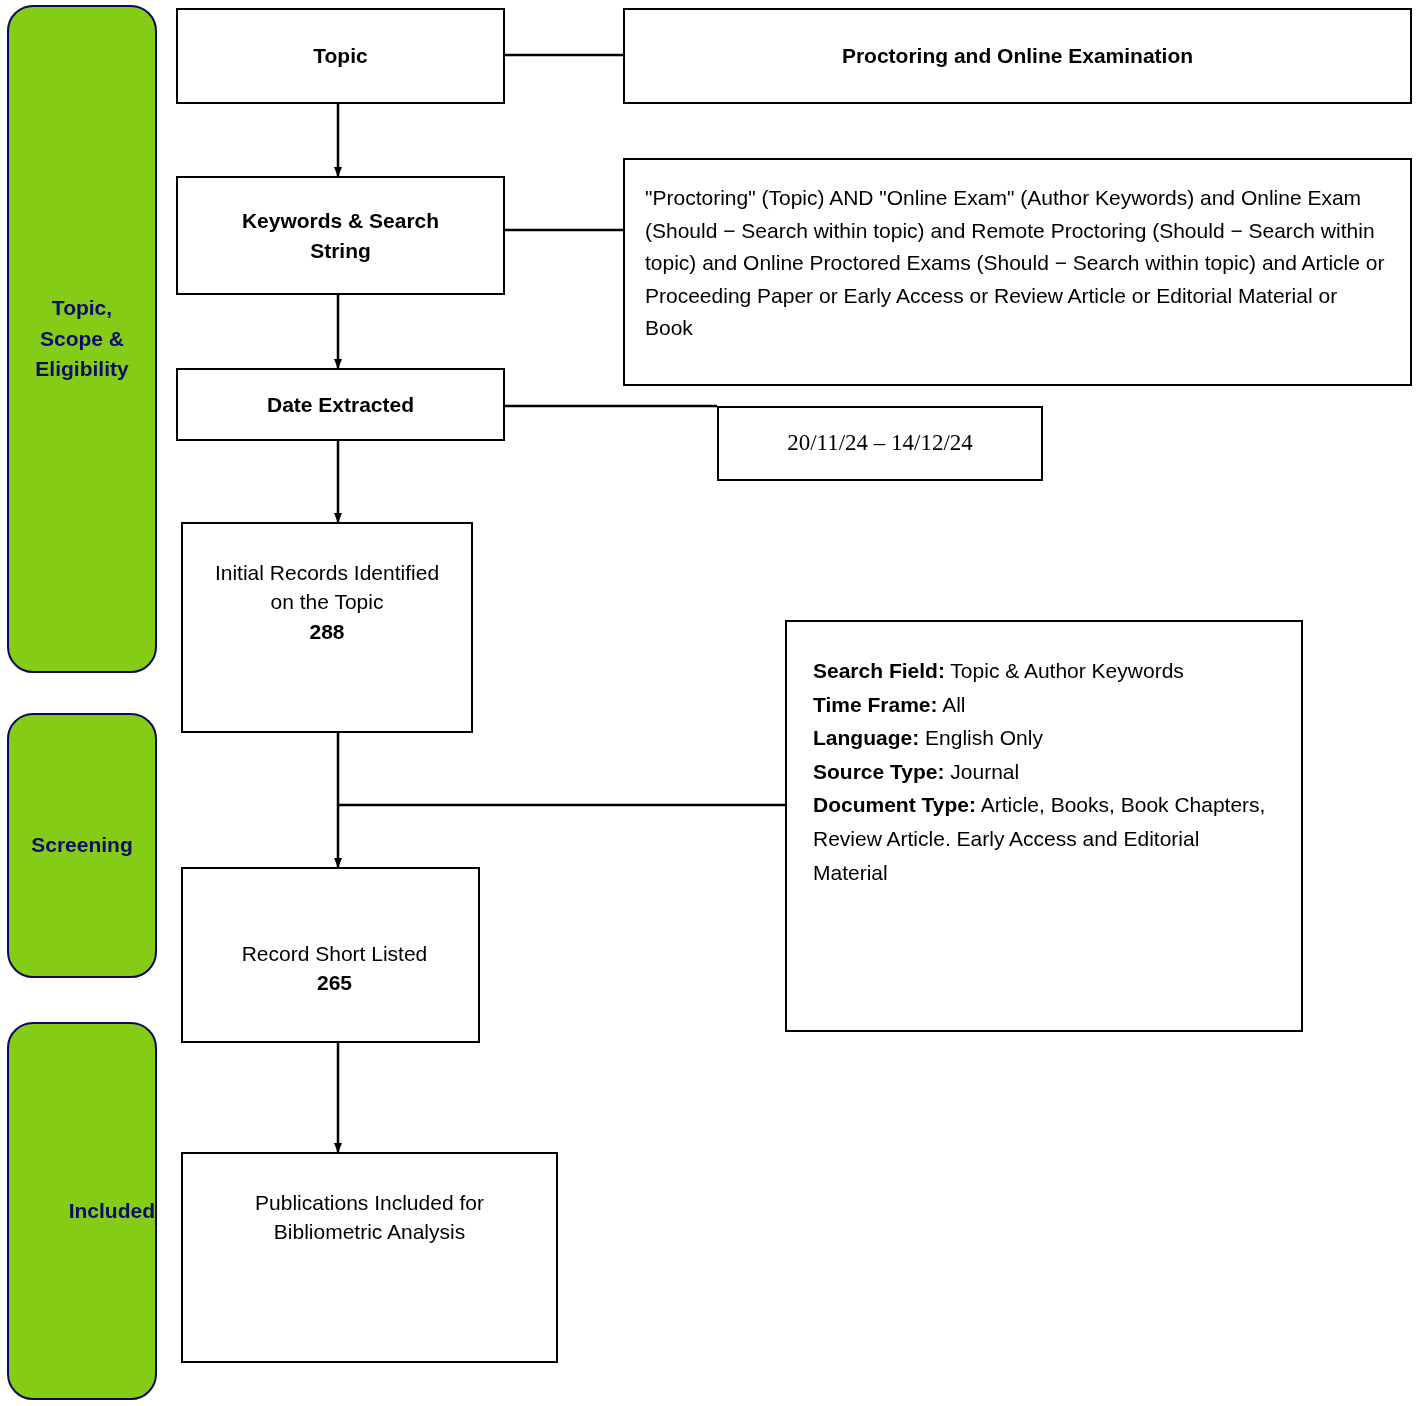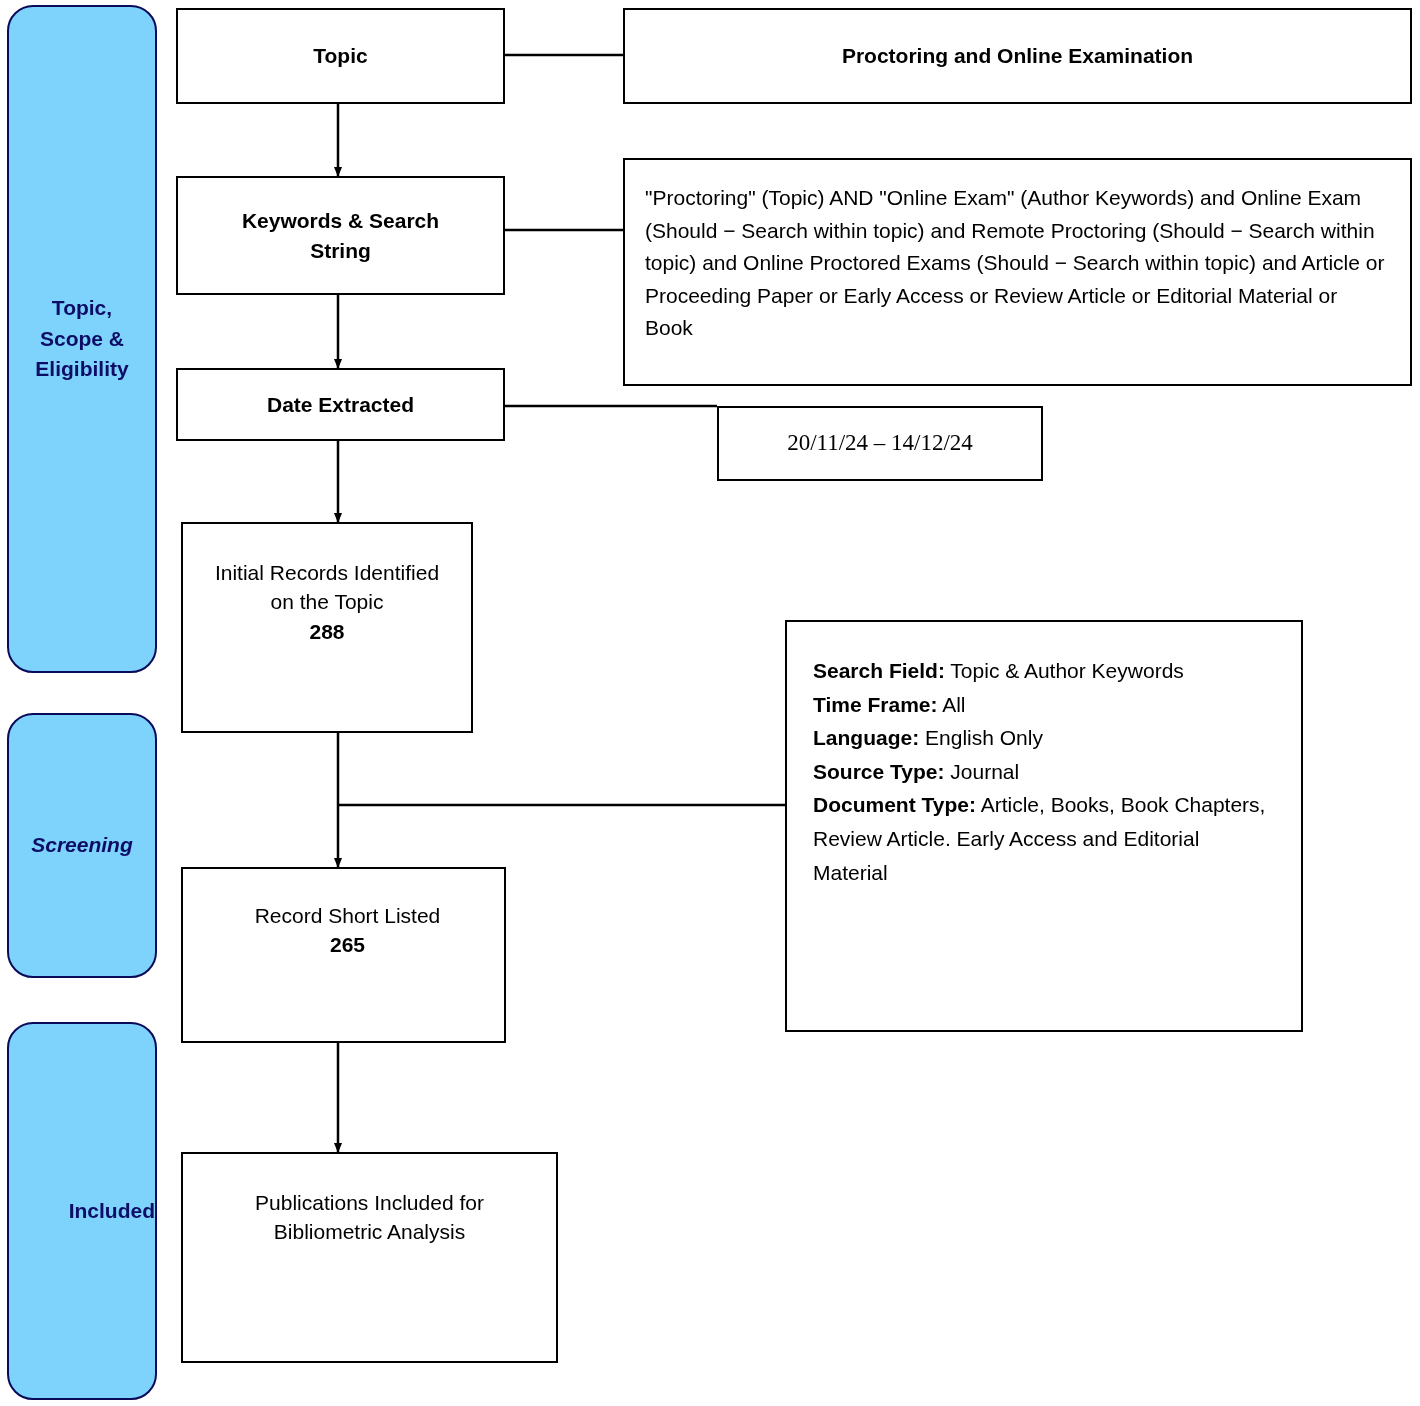--- a/index.html
+++ b/index.html
@@ -12,21 +12,21 @@
   }
   #canvas {
     position: relative;
     width: 1420px;
     height: 1406px;
     background: #ffffff;
     overflow: hidden;
   }
   .stage {
     position: absolute;
-    background: #7dd3fc;
+    background: #84cc16;
     border: 2px solid #0a0a5a;
     border-radius: 26px;
     display: flex;
     align-items: center;
     justify-content: center;
     text-align: center;
     color: #0d0d66;
     font-weight: bold;
     font-size: 21px;
     line-height: 1.45;
@@ -105,21 +105,21 @@
 
     <line x1="338" y1="1043" x2="338" y2="1152" stroke="#000000" stroke-width="2.5" marker-end="url(#arrowhead)"></line>
   </svg>
 
   <div class="stage" style="left:7px; top:5px; width:150px; height:668px;">
     <span style="white-space: pre-line;">Topic,
 Scope &amp;
 Eligibility</span>
   </div>
 
-  <div class="stage" style="left:7px; top:713px; width:150px; height:265px;font-style:italic;">
+  <div class="stage" style="left:7px; top:713px; width:150px; height:265px;">
     <span style="white-space: pre-line;">Screening</span>
   </div>
 
   <div class="stage" style="left:7px; top:1022px; width:150px; height:378px;justify-content:flex-end;">
     <span style="white-space: pre-line;">Included</span>
   </div>
 
   <div class="box" style="left:176px; top:8px; width:329px; height:96px;">
     <span class="bold">Topic</span>
   </div>
@@ -171,21 +171,21 @@
         <b>Source Type:</b>
         <span>Journal</span>
       </div>
       <div>
         <b>Document Type:</b>
         <span>Article, Books, Book Chapters, Review Article. Early Access and Editorial Material</span>
       </div>
     </div>
   </div>
 
-  <div class="box" style="left:181px; top:867px; width:325px; height:176px; align-items:flex-start; padding-top:32px;padding-left:18px;">
+  <div class="box" style="left:181px; top:867px; width:299px; height:176px; align-items:center; padding-top:32px;padding-left:18px;">
     <div class="inner">
       <span class="line-block">Record Short Listed</span>
       <span class="line-block bold">265</span>
     </div>
   </div>
 
   <div class="box" style="left:181px; top:1152px; width:377px; height:211px; align-items:flex-start; padding-top:34px;">
     <div class="inner">
       <span class="line-block">Publications Included for</span>
       <span class="line-block">Bibliometric Analysis</span>

